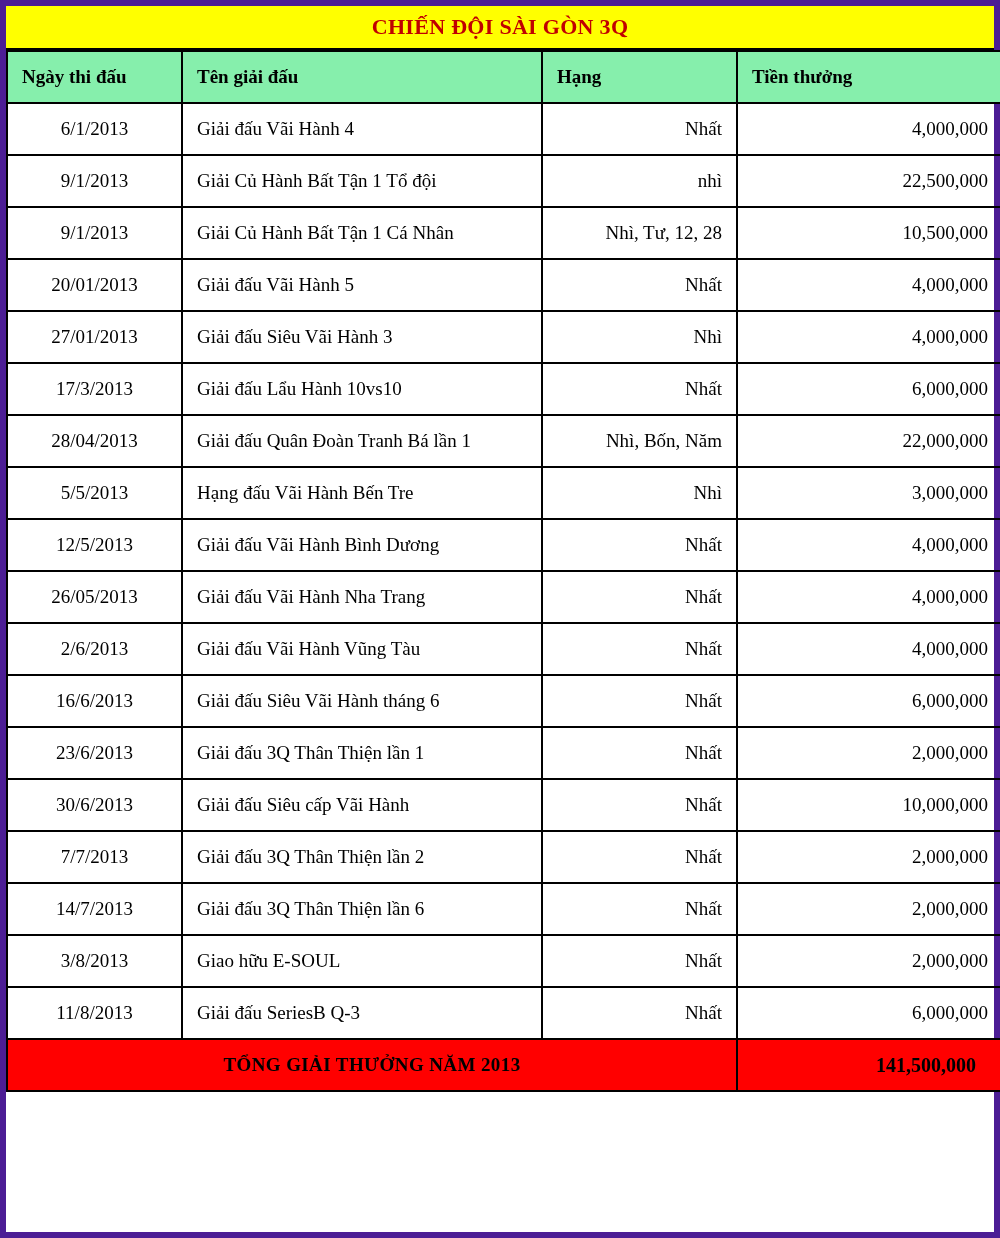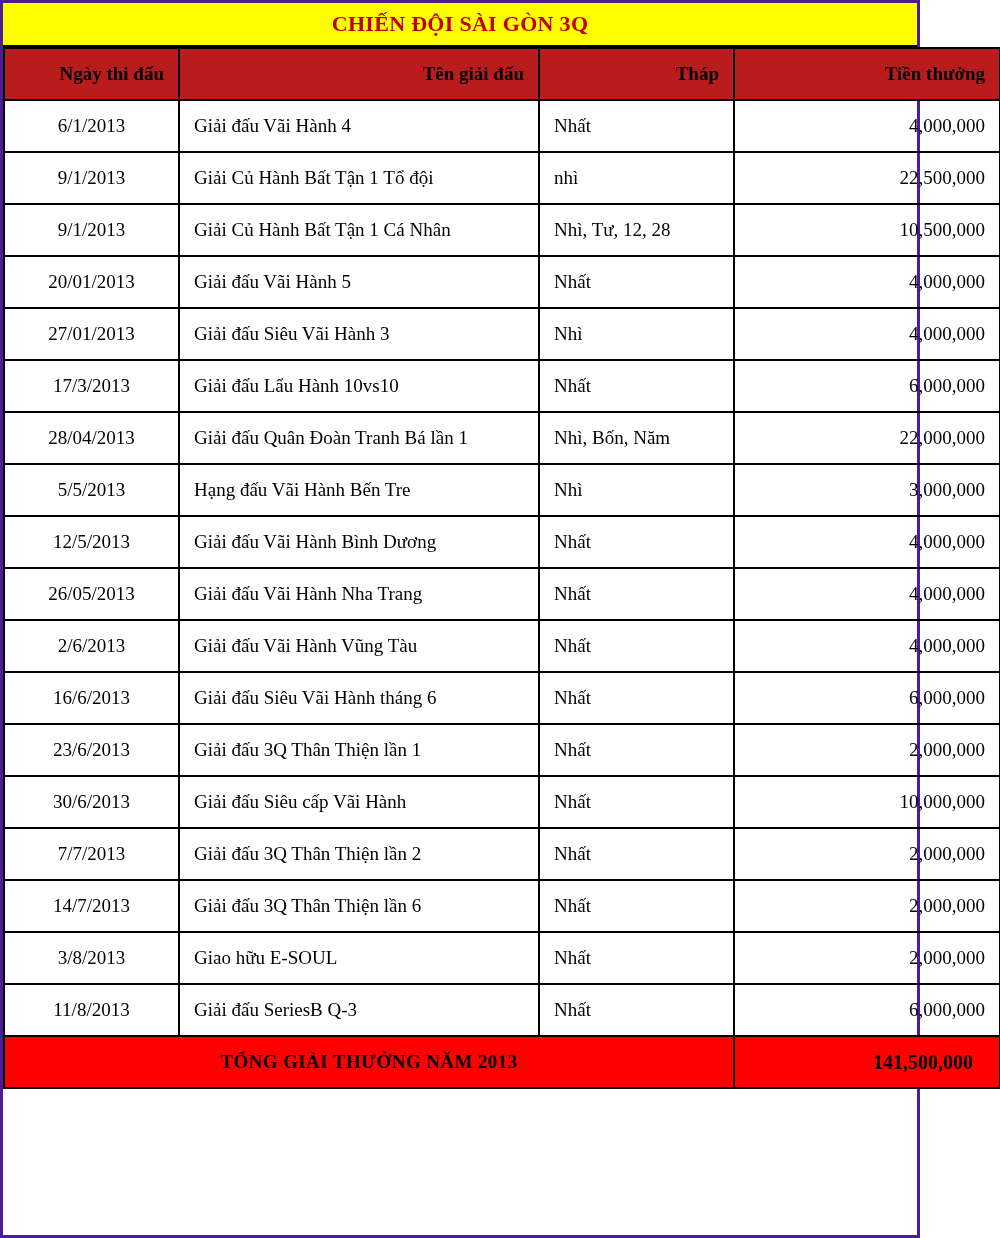--- a/index.html
+++ b/index.html
@@ -8,24 +8,24 @@
     background: #ffffff;
   }
   body {
     width: 1000px;
     height: 1238px;
     font-family: "Liberation Serif", "DejaVu Serif", serif;
     overflow: hidden;
   }
 
   .sheet {
-    width: 920px;
+    width: 1000px;
     height: 1238px;
     box-sizing: border-box;
-    border: 3px solid #4c1d95;
+    border: 6px solid #4c1d95;
     display: flex;
     flex-direction: column;
     background: #ffffff;
   }
 
   
   .title-bar {
     height: 44px;
     flex: 0 0 44px;
     background: #ffff00;
@@ -62,30 +62,30 @@
     padding: 0 14px;
     height: 52px;
     font-size: 19px;
     color: #000000;
     vertical-align: middle;
     white-space: nowrap;
     overflow: hidden;
   }
 
   thead th {
-    background: #b91c1c;
+    background: #86efac;
     font-weight: bold;
     font-size: 19px;
-    text-align: right;
+    text-align: left;
     height: 51px;
   }
 
   td.date  { text-align: center; }
   td.name  { text-align: left; }
-  td.rank  { text-align: left; }
+  td.rank  { text-align: right; }
   td.prize { text-align: right; }
 
   
   tfoot td {
     background: #ff0000;
     font-weight: bold;
     height: 56px;
     font-size: 21px;
     color: #000000;
   }
@@ -112,21 +112,21 @@
     <colgroup>
       <col class="c-date">
         <col class="c-name">
         <col class="c-rank">
         <col class="c-prize">
     </colgroup>
     <thead>
       <tr>
         <th>Ngày thi đấu</th>
         <th>Tên giải đấu</th>
-        <th>Tháp</th>
+        <th>Hạng</th>
         <th>Tiền thưởng</th>
       </tr>
     </thead>
     <tbody id="tbody">
         <tr>
           <td class="date">6/1/2013</td>
           <td class="name">Giải đấu Vãi Hành 4</td>
           <td class="rank">Nhất</td>
           <td class="prize">4,000,000</td>
         </tr>

